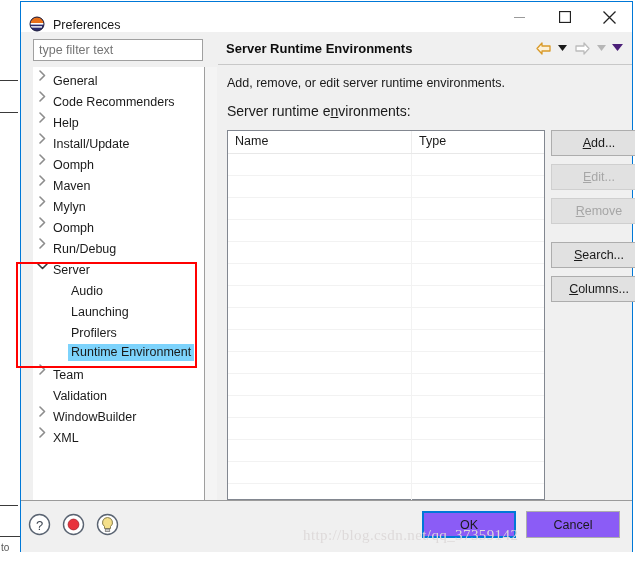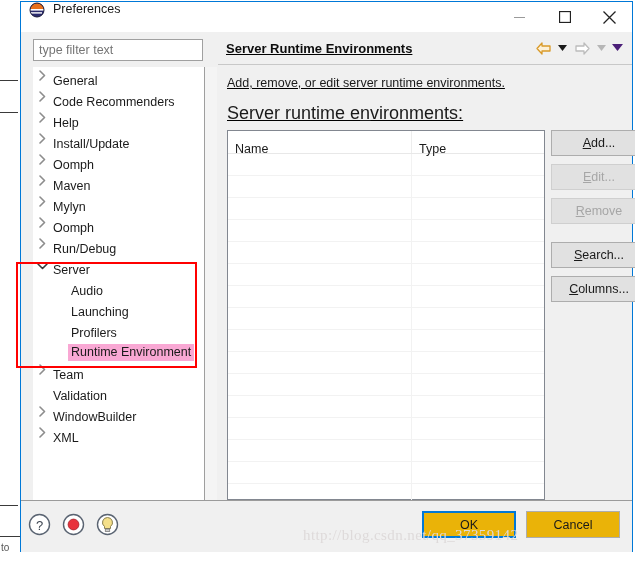--- a/index.html
+++ b/index.html
@@ -42,21 +42,21 @@
     width: 613px; height: 551px;
     border: 1px solid #0078d7;
     background: #f0f0f0;
     box-sizing: border-box;
   }
   .titlebar {
     position: relative;
     height: 30px;
     background: #ffffff;
     display: flex;
-    align-items: flex-start;
+    align-items: flex-end;
   }
   .title-icon {
     margin-left: 8px;
     width: 16px; height: 16px;
     position: relative;
   }
   .title-text {
     margin-left: 8px;
     font-size: 12.5px;
     color: #1a1a1a;
@@ -116,21 +116,21 @@
     width: 18px;
     flex: 0 0 18px;
     text-align: center;
     color: #767676;
     font-size: 10px;
     line-height: 21px;
   }
   .tree-item .lbl { padding-left: 2px; }
   .tree-item.child .tw { flex: 0 0 36px; width: 36px; }
   .tree-item.selected .lbl {
-    background: #f9a8d4;
+    background: #7dd3fc;
     padding: 1px 3px 2px 3px;
     margin-left: -1px;
     margin-top: 37px;
   }
 
   .tree-scroll-h {
     position: absolute;
     left: 12px; top: 470px;
     width: 171px; height: 17px;
     background: #f0f0f0;
@@ -162,21 +162,20 @@
     width: 12px; height: 452px;
     background: #f4f4f4;
   }
 
   
   .right-pane {
     position: absolute;
     left: 197px; top: 0px;
     width: 414px; height: 468px;
     background: #f0f0f0;
-    text-decoration: underline;
   }
   .rp-head {
     position: relative;
     height: 32px;
     background: #f0f0f0;
     border-bottom: 1px solid #c8c8c8;
     display: flex;
     align-items: center;
   }
   .rp-title {
@@ -202,21 +201,21 @@
     display: flex; align-items: center; justify-content: center;
     font-size: 9px;
   }
   .rp-desc {
     margin: 11px 0 0 9px;
     font-size: 12.5px;
     color: #1a1a1a;
   }
   .rp-sub {
     margin: 13px 0 0 9px;
-    font-size: 18px;
+    font-size: 14px;
     color: #1a1a1a;
   }
   .rp-sub u { text-decoration: underline; }
 
   .table-wrap {
     position: absolute;
     left: 9px; top: 98px;
     width: 318px; height: 370px;
     background: #ffffff;
     border: 1px solid #828790;
@@ -224,21 +223,21 @@
   }
   .tbl-header {
     display: flex;
     height: 22px;
     background: #ffffff;
     border-bottom: 1px solid #e8e8e8;
   }
   .th {
     font-size: 12.5px;
     color: #1a1a1a;
-    padding: 11px 0 0 7px;
+    padding: 3px 0 0 7px;
     box-sizing: border-box;
   }
   .th.c1 { width: 184px; border-right: 1px solid #ededed; }
   .th.c2 { flex: 1 1 auto; }
   .tbl-rows { position: relative; }
   .trow {
     display: flex;
     height: 21px;
     border-bottom: 1px solid #f2f2f2;
   }
@@ -282,21 +281,21 @@
   }
   .ficon { width: 25px; height: 25px; }
   .foot-buttons {
     position: absolute;
     right: 12px; top: 10px;
     display: flex;
     gap: 10px;
   }
   .fbtn {
     width: 94px; height: 27px;
-    background: #eab308;
+    background: #8b5cf6;
     border: 1px solid #adadad;
     box-sizing: border-box;
     font-size: 12.5px;
     color: #1a1a1a;
     font-family: "Liberation Sans", sans-serif;
     cursor: default;
   }
   .fbtn.default {
     border: 2px solid #0078d7;
   }

